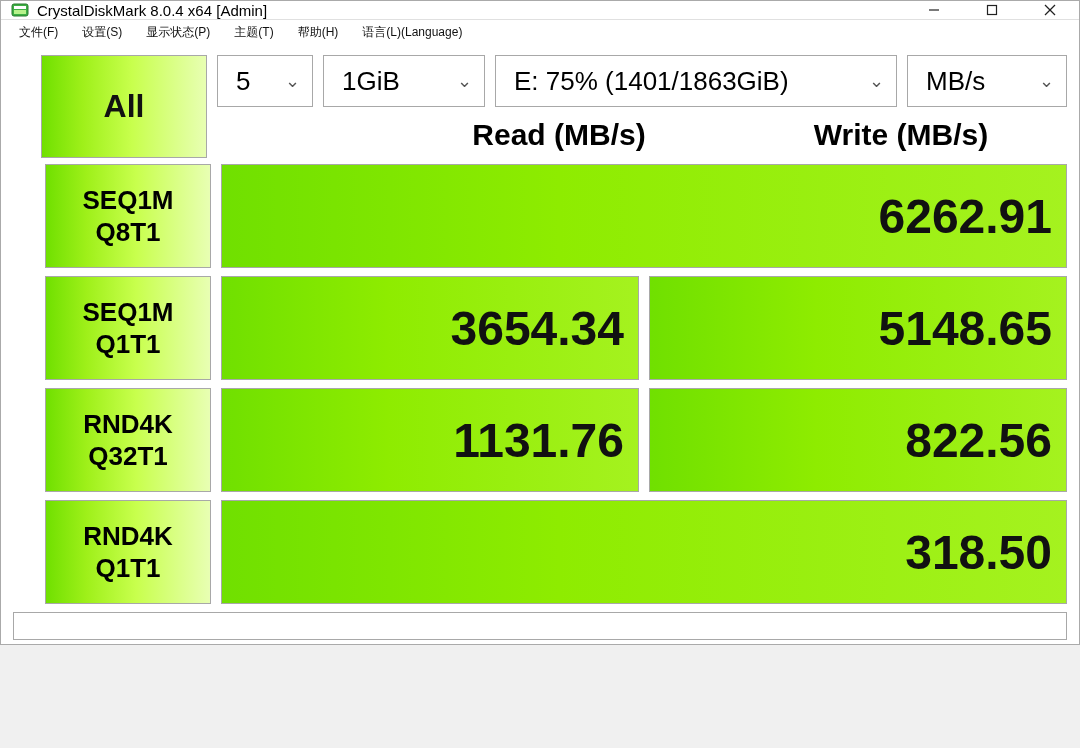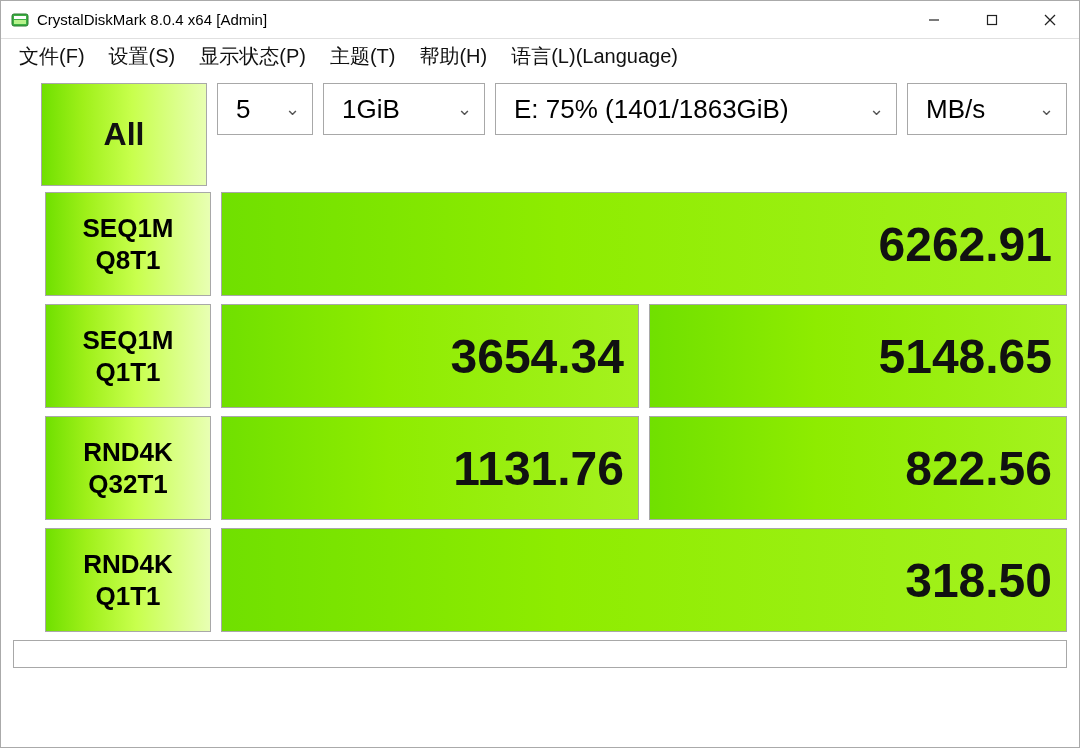--- a/index.html
+++ b/index.html
@@ -1,24 +1,24 @@
 <!DOCTYPE html>
 <html><head>
   <meta charset="utf-8">
   <style>
     * { margin: 0; padding: 0; box-sizing: border-box; }
     body { font-family: "Segoe UI", "Microsoft YaHei", Arial, sans-serif; background: #f0f0f0; }
-    .window { width: 1080px; height: 748px; background: #ffffff; border: 1px solid #aaa; display: flex; flex-direction: column; overflow: hidden; }
+    .window { width: 1080px; height: 645px; background: #ffffff; border: 1px solid #aaa; display: flex; flex-direction: column; overflow: hidden; }
     .titlebar { height: 38px; display: flex; align-items: center; background: #ffffff; border-bottom: 1px solid #e0e0e0; }
     .titlebar-icon { width: 18px; height: 18px; margin: 0 8px 0 10px; }
     .titlebar-text { font-size: 15px; color: #000; flex: 1; }
     .window-controls { display: flex; height: 100%; }
     .win-btn { width: 58px; height: 100%; display: flex; align-items: center; justify-content: center; font-size: 14px; color: #222; background: transparent; border: none; }
     .win-btn svg { width: 12px; height: 12px; }
-    .menubar { height: 34px; display: flex; align-items: center; padding: 0 6px; gap: 0; background: #ffffff; font-size: 20px; color: #111; }
+    .menubar { height: 34px; display: flex; align-items: center; padding: 0 6px; gap: 0; background: #ffffff; font-size: 12px; color: #111; }
     .menu-item { padding: 4px 12px; }
     .content { flex: 1; padding: 10px 12px 12px 12px; background: #ffffff; display: flex; flex-direction: column; gap: 6px; }
     .all-btn { width: 166px; height: 103px; border: 1px solid #a8a8a8; background: linear-gradient(to right, #70e000 0%, #9ff01a 25%, #c8ff4d 55%, #e8ffb3 100%); display: flex; align-items: center; justify-content: center; font-size: 32px; font-weight: 700; color: #111; }
     .selects { display: flex; gap: 10px; flex: 1; }
     .sel { border: 1px solid #a8a8a8; height: 52px; display: flex; align-items: center; justify-content: space-between; padding: 0 12px 0 18px; font-size: 26px; background: #fff; }
     .sel-count { width: 96px; }
     .sel-size { width: 162px; gap: 13px; }
     .sel-drive { flex: 1; gap: 12px; }
     .sel-unit { width: 160px; }
     .chev { font-size: 18px; color: #555; }
@@ -93,20 +93,24 @@
           </div>
           <div class="sel sel-drive">
             <span>E: 75% (1401/1863GiB)</span>
             <span class="chev">⌄</span>
           </div>
           <div class="sel sel-unit">
             <span>MB/s</span>
             <span class="chev">⌄</span>
           </div>
         </div>
+        <div class="headers">
+          <div class="col-header">Read (MB/s)</div>
+          <div class="col-header">Write (MB/s)</div>
+        </div>
       </div>
     </div>
 
     <div class="grid">
       <div class="row">
         <div class="row-label">
           <span>SEQ1M</span>
           <span>Q8T1</span>
         </div>
         <div class="cell">

